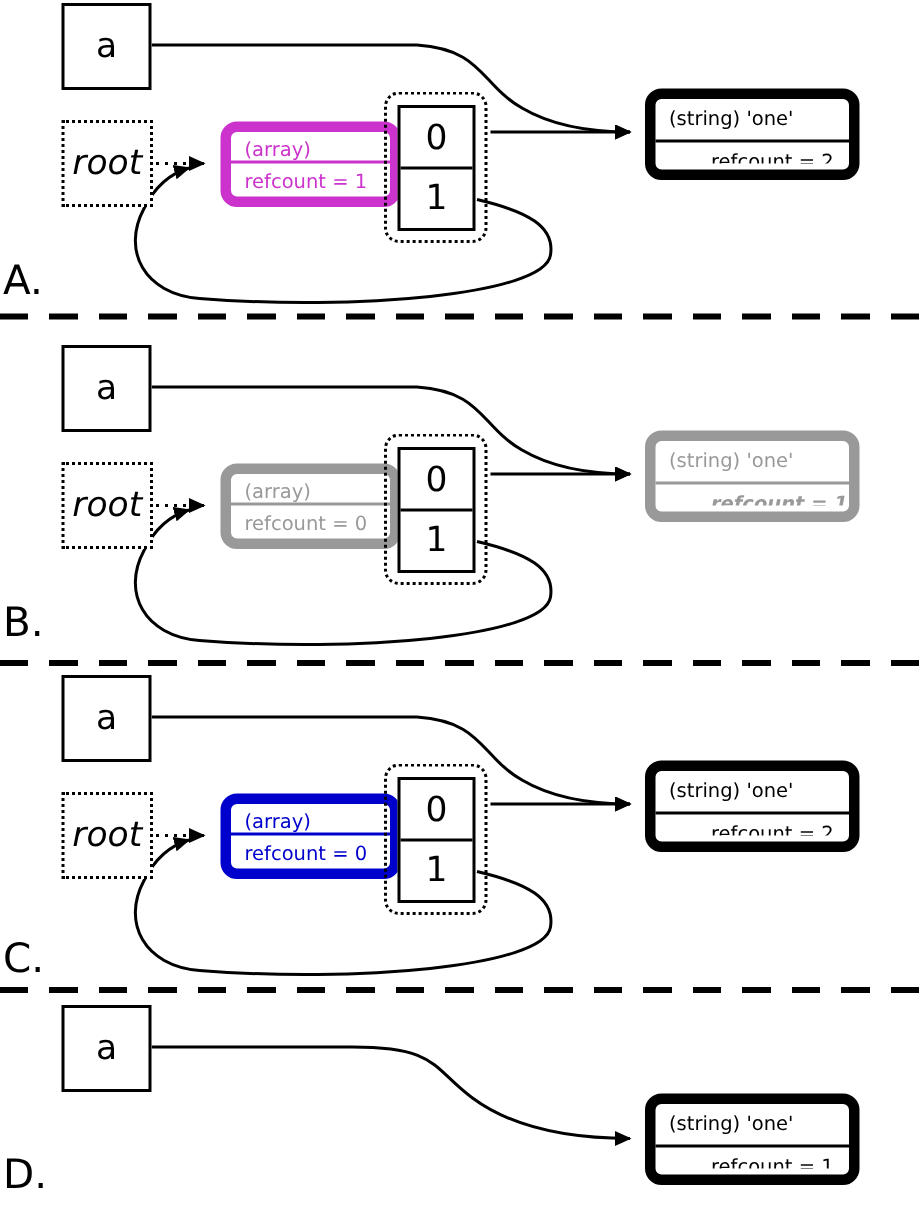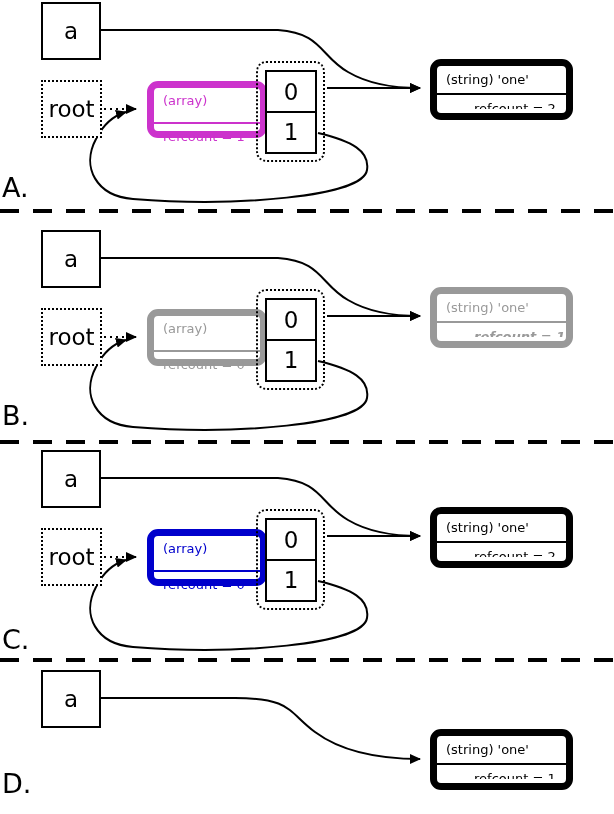--- a/index.html
+++ b/index.html
@@ -4,23 +4,23 @@
 <style>
   html,body{margin:0;padding:0;background:#fff;}
   *{box-sizing:border-box;}
   .stage{position:relative;width:614px;height:814px;background:#fff;
          font-family:"DejaVu Sans","Liberation Sans",sans-serif;color:#000;overflow:hidden;}
   .panel{position:absolute;left:0;width:614px;}
   .edges{position:absolute;left:0;top:0;pointer-events:none;}
   .varbox{position:absolute;left:41px;top:2px;width:60px;height:58px;border:2px solid #000;
           display:flex;align-items:center;justify-content:center;font-size:23px;background:#fff;}
   .rootbox{position:absolute;left:41px;top:80px;width:61px;height:58px;border:2px dotted #000;
-           display:flex;align-items:center;justify-content:center;font-size:23px;background:#fff;text-align:center;}
+           display:flex;align-items:center;justify-content:center;font-size:23px;font-style:italic;background:#fff;text-align:center;}
   .node{position:absolute;border:7px solid #15803d;border-radius:11px;background:#fff;font-size:13px;}
-  .node .row1{height:34px;line-height:25px;padding-left:9px;white-space:nowrap;overflow:hidden;}
+  .node .row1{height:19px;line-height:25px;padding-left:9px;white-space:nowrap;overflow:hidden;}
   .node .divider{height:0;border-top:2px solid;border-top-color:currentColor;}
   .node .row2{height:26px;line-height:26px;padding-left:9px;white-space:nowrap;overflow:hidden;}
   .arraynode{left:147px;top:81px;width:120px;height:57px;}
   .stringnode{left:430px;top:59px;width:143px;height:61px;}
   .stringnode .row1{height:27px;line-height:27px;}
   .stringnode .row2{height:14px;line-height:28px;padding-left:37px;}
   .cellsouter{position:absolute;left:256px;top:61px;width:69px;height:101px;border:2px dotted #000;border-radius:10px;}
   .cellsinner{position:absolute;left:265px;top:70px;width:52px;height:84px;border:2px solid #000;background:#fff;}
   .cell{height:39px;display:flex;align-items:center;justify-content:center;font-size:23px;}
   .cell.second{border-top:2px solid #000;}

